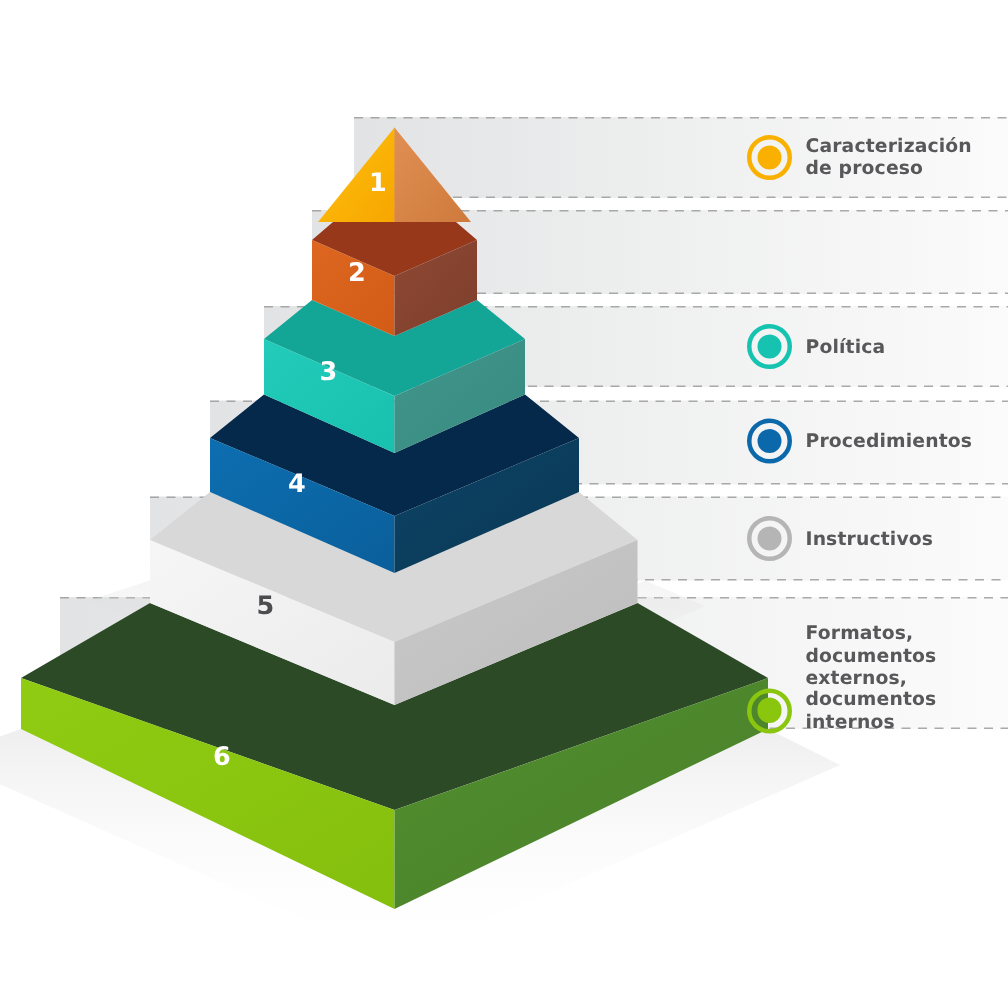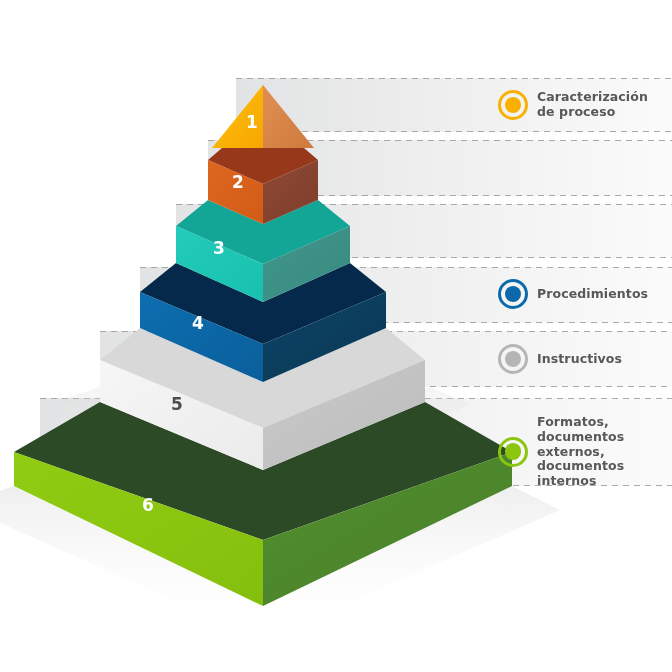--- a/index.html
+++ b/index.html
@@ -196,38 +196,45 @@
     <div class="legend-row" style="left:498px;top:90px;">
       <span class="marker" style="color:#f9b000;">
         <span class="ring"></span>
           <span class="dot"></span>
       </span>
       <span class="legend-label">Caracterización
 de proceso</span>
     </div>
 
 
+    <div class="legend-row" style="left:498px;top:216px;">
+      <span class="marker" style="color:#16c3b0;">
+        <span class="ring"></span>
+          <span class="dot"></span>
+      </span>
+      <span class="legend-label">Política</span>
+    </div>
 
     <div class="legend-row" style="left:498px;top:279px;align-items:center;">
       <span class="marker" style="color:#0b68ab;">
         <span class="ring"></span>
           <span class="dot"></span>
       </span>
       <span class="legend-label">Procedimientos</span>
     </div>
 
     <div class="legend-row" style="left:498px;top:344px;text-align:right;">
       <span class="marker" style="color:#b5b5b5;">
         <span class="ring"></span>
           <span class="dot"></span>
       </span>
       <span class="legend-label">Instructivos</span>
     </div>
 
-    <div class="legend-row" style="left:498px;top:415px;">
+    <div class="legend-row" style="left:498px;top:415px;align-items:flex-end;">
       <span class="marker" style="color:#8bc60f;">
         <span class="ring"></span>
           <span class="dot"></span>
       </span>
       <span class="legend-label">Formatos,
 documentos
 externos,
 documentos
 internos</span>
     </div>

